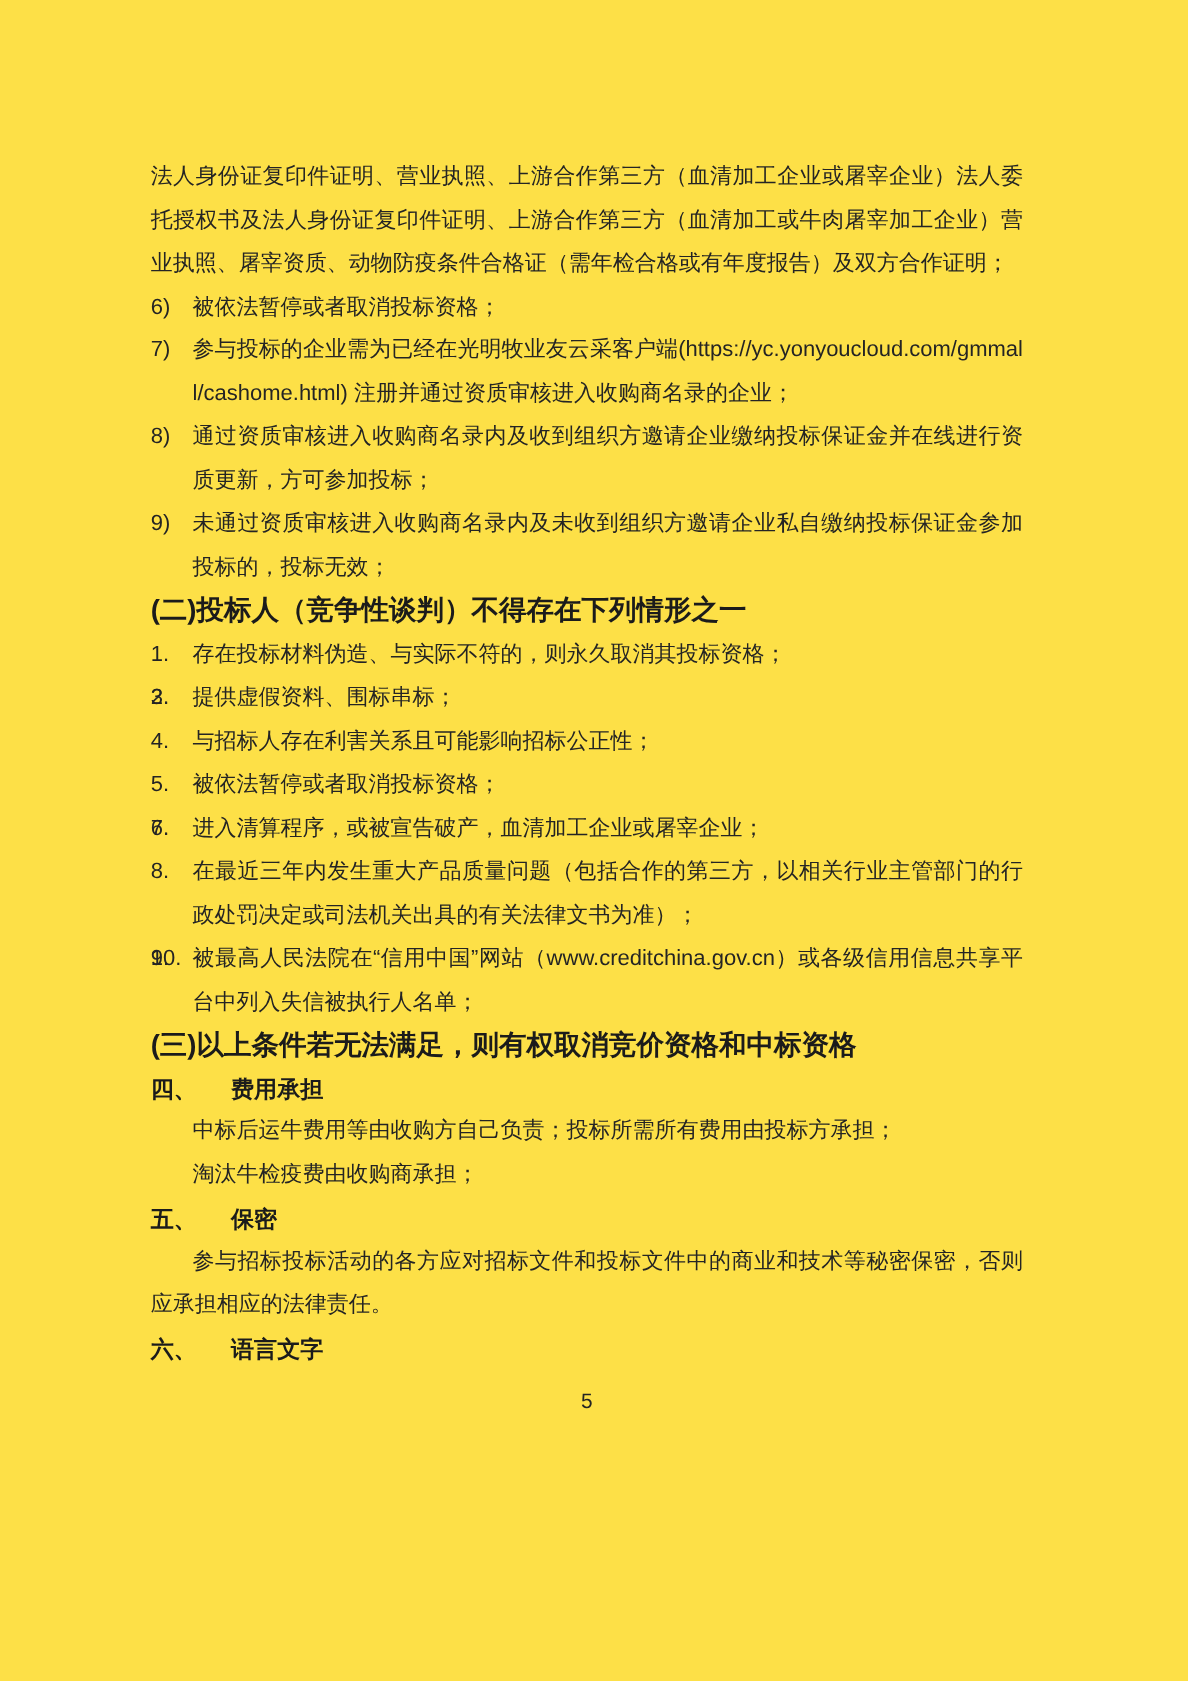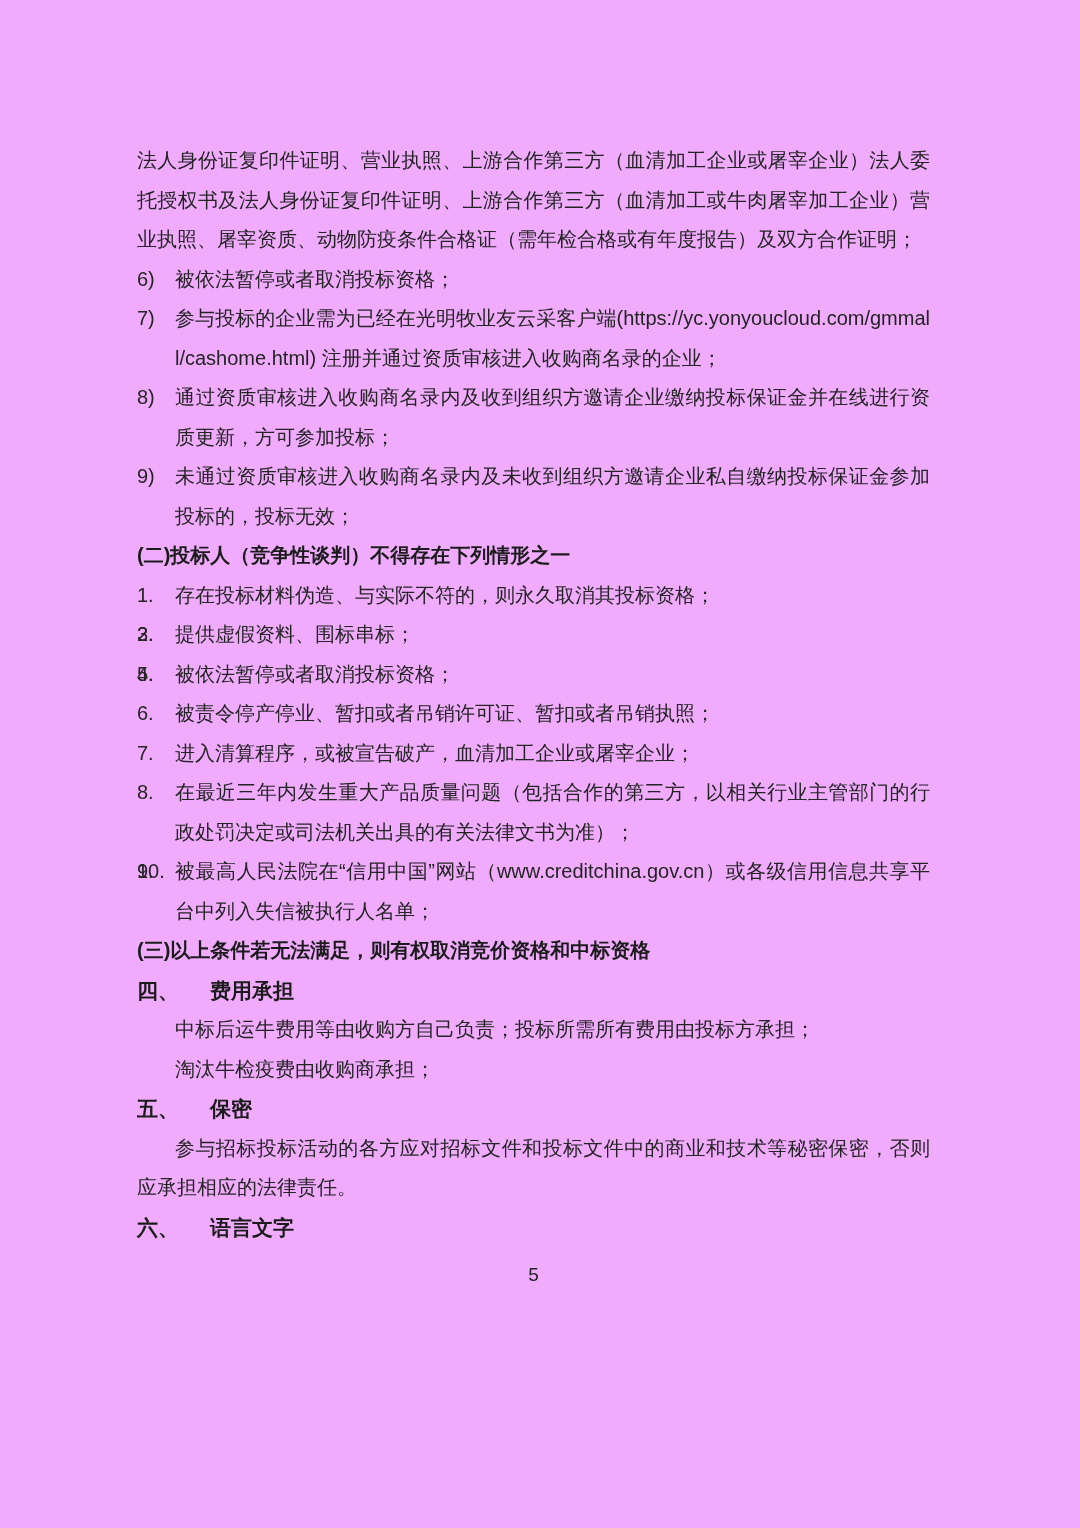--- a/index.html
+++ b/index.html
@@ -4,21 +4,21 @@
 <style>
   html, body {
     margin: 0;
     padding: 0;
     background: #fbfbfa;
   }
   .page {
     position: relative;
     width: 1080px;
     height: 1528px;
-    background: #f0abfc;
+    background: #fde047;
     color: #242424;
     font-family: "Liberation Sans", "DejaVu Sans", sans-serif;
     box-sizing: border-box;
     padding: 141px 150px 0 137px;
     overflow: hidden;
   }
   .content {
     width: 793px;
   }
   p, .item, .chapter, .heading {
@@ -38,36 +38,37 @@
     word-break: break-all;
   }
   .item .num {
     position: absolute;
     left: 0;
     top: 0;
   }
   .heading {
     font-weight: bold;
     color: #1b1b1b;
-    font-size: 20px;
+    font-size: 25px;
   }
   .chapter {
     font-weight: bold;
     color: #1b1b1b;
     font-size: 21px;
     display: flex;
   }
   .chapter .cnum {
     width: 73px;
     flex: 0 0 auto;
   }
   .indent-par {
     text-indent: 38px;
     text-align: justify;
     word-break: break-all;
+    font-family: Liberation Mono, monospace;
   }
   .pageno {
     margin-top: 8px;
     width: 793px;
     text-align: center;
     font-size: 19px;
     line-height: 39.5px;
     color: #242424;
   }
 </style>
@@ -110,30 +111,30 @@
       <span class="num">2.</span>
     </div>
 
     <div class="item">
       <span class="num">3.</span>
       <span class="txt">提供虚假资料、围标串标；</span>
     </div>
 
     <div class="item">
       <span class="num">4.</span>
+      <span class="txt">与招标人存在利害关系且可能影响招标公正性；</span>
     </div>
 
     <div class="item">
       <span class="num">5.</span>
       <span class="txt">被依法暂停或者取消投标资格；</span>
     </div>
 
     <div class="item">
       <span class="num">6.</span>
-      <span class="txt">被责令停产停业、暂扣或者吊销许可证、暂扣或者吊销执照；</span>
     </div>
 
     <div class="item">
       <span class="num">7.</span>
       <span class="txt">进入清算程序，或被宣告破产，血清加工企业或屠宰企业；</span>
     </div>
 
     <div class="item">
       <span class="num">8.</span>
       <span class="txt">在最近三年内发生重大产品质量问题（包括合作的第三方，以相关行业主管部门的行政处罚决定或司法机关出具的有关法律文书为准）；</span>

